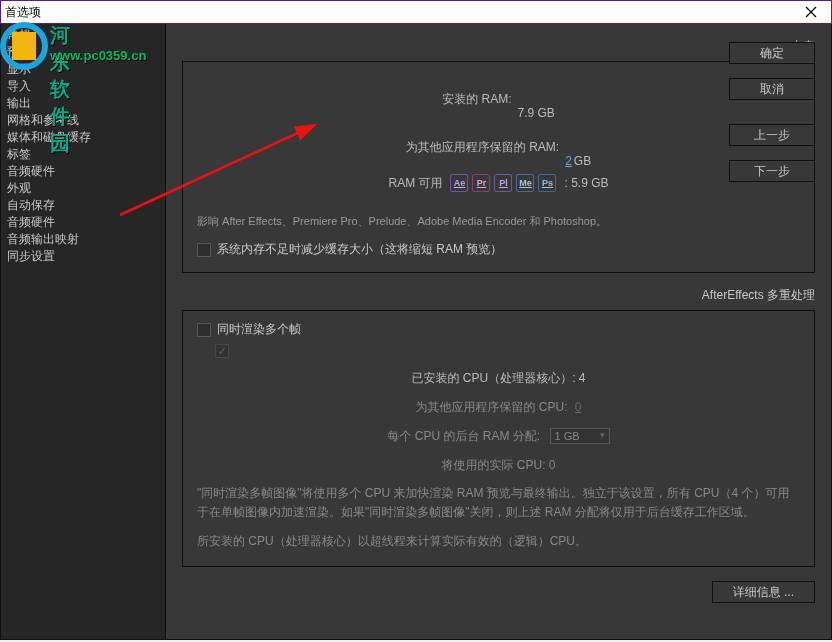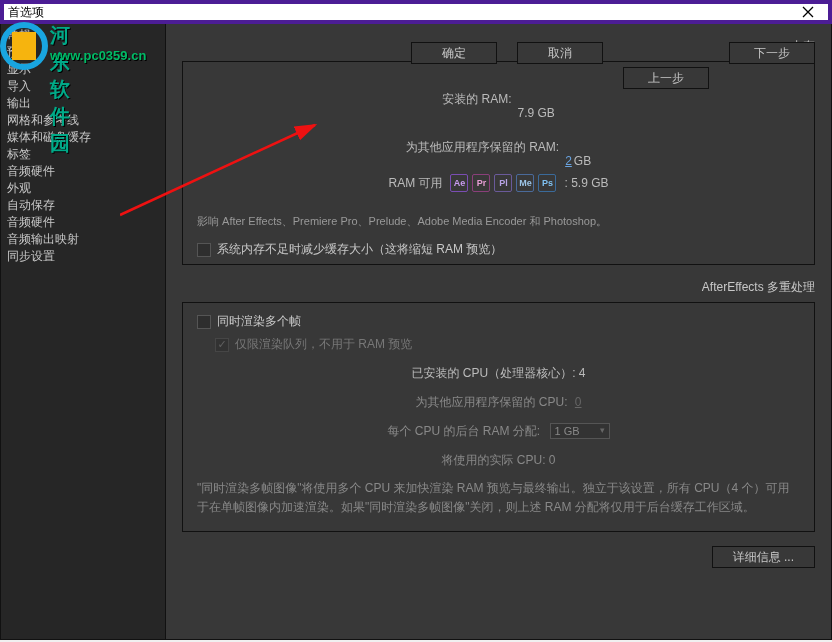--- a/index.html
+++ b/index.html
@@ -1,56 +1,56 @@
 <!DOCTYPE html>
 <html><head>
 <meta charset="utf-8">
 <style>
 * { margin: 0; padding: 0; box-sizing: border-box; font-family: "Microsoft YaHei", sans-serif; }
 body { background: #f0f0f0; width: 832px; height: 642px; position: relative; }
 
-.titlebar { background: #fff; height: 24px; display: flex; align-items: center; padding: 0 4px; position: relative; border: 4px solid #4c1d95; }
+.titlebar { background: #fff; height: 24px; display: flex; align-items: center; padding: 0 4px; position: relative; border: 1px solid #4c1d95; }
 .titlebar-text { font-size: 12px; color: #000; }
 .close-btn { position: absolute; right: 0; top: 0; width: 40px; height: 100%; display: flex; align-items: center; justify-content: center; }
 .close-btn svg { width: 12px; height: 12px; }
 
 .window-body { background: #383838; height: 616px; display: flex; position: relative; border: 1px solid #111; border-top: none; }
 
 .sidebar { width: 165px; background: #262626; border-right: 1px solid #111; padding-top: 2px; }
 .sidebar-item { color: #c8c8c8; font-size: 12px; padding: 2px 6px 3px; height: 17px; line-height: 14px; cursor: pointer; }
 .sidebar-item.selected { background: #797979; color: #fff; }
 
 .content { flex: 1; padding: 14px 16px; position: relative; }
 .section-title { color: #c8c8c8; font-size: 12px; margin-bottom: 6px; text-align: right; }
 .fieldset { border: 1px solid #111; padding: 10px 14px 14px; margin-bottom: 14px; }
 .row { display: flex; align-items: center; color: #bbb; font-size: 12px; margin: 6px 0; justify-content: center; }
 .row-label { text-align: right; }
 .row-val { margin-left: 6px; margin-top: 28px; }
 .underline-val { color: #6aa4e0; text-decoration: underline; cursor: pointer; }
-.app-icons { display: inline-flex; gap: 4px; margin: 0 8px; }
+.app-icons { display: inline-flex; gap: 4px; margin: 0 8px; text-decoration: underline; }
 .app-ico { width: 18px; height: 18px; border: 1px solid #555; font-size: 9px; display:flex; align-items:center; justify-content:center; font-weight: bold; border-radius: 2px; }
 .i-ae { color: #c99cf0; border-color:#7a4db3; }
 .i-pr { color: #e69ed4; border-color:#8a3f7a; }
 .i-pl { color: #b8a4e6; border-color:#6a5a9a; }
 .i-me { color: #9cc4e6; border-color:#4a6a9a; }
 .i-ps { color: #7fc0f0; border-color:#3a6a9a; }
 
 .checkbox-row { display: flex; align-items: center; margin-top: 12px; text-align: right; }
 .cbx { width: 14px; height: 14px; border: 1px solid #555; background: #2e2e2e; margin-right: 6px; display: flex; align-items:center; justify-content:center; }
 .cbx.checked::after { content:"✓"; color:#888; font-size:11px; line-height:1; }
 .indent-row { color:#888; font-size:12px; margin: 12px 0 8px; text-align: center; }
 .dimmed-underline { color:#666; text-decoration: underline; }
 .select-dim { background:#333; border:1px solid #555; color:#888; font-size:11px; padding:1px 4px; width: 60px; display:inline-flex; justify-content:space-between; }
 .select-dim::after { content:"▾"; font-size:9px; color:#666; }
 .desc { color:#888; font-size:12px; line-height:1.6; margin-top: 10px; }
 
 .detail-btn-row { text-align: right; margin-top: 10px; }
 .btn { background: #383838; border: 1px solid #111; color: #c8c8c8; font-size: 12px; padding: 2px 20px; height: 22px; cursor: pointer; }
 
-.right-buttons { position: absolute; right: 16px; top: 18px; display: flex; gap: 20px; }
+.right-buttons { position: absolute; right: 16px; top: 18px; display: flex; flex-direction: column; gap: 14px; }
 .right-buttons .btn { width: 86px; text-align:center; }
 
 
 .logo { position: absolute; top: 22px; left: 0px; z-index: 50; pointer-events:none; }
 .logo .circ { width: 48px; height: 48px; border: 6px solid #19a5e0; border-radius: 50%; position: relative; }
 .logo .bar { position:absolute; width:12px; height:28px; background:#f6b40e; top:4px; }
 .logo .bar.l { left: 6px; }
 .logo .bar.r { right: 6px; }
 .logo-text { color:#0a8; font-size: 20px; font-weight:bold; position:absolute; top:0; left:50px; text-shadow:1px 1px 0 #000; }
 .logo-url { color:#0b6; font-size: 13px; font-weight:bold; position:absolute; top:26px; left:50px; text-shadow:1px 1px 0 #000; }
@@ -84,21 +84,21 @@
       <div class="sidebar-item">外观</div>
       <div class="sidebar-item">自动保存</div>
       <div class="sidebar-item">音频硬件</div>
       <div class="sidebar-item">音频输出映射</div>
       <div class="sidebar-item">同步设置</div>
     </div>
 
   <div class="content">
 
     <div class="section-title">内存</div>
-    <div class="fieldset" style="padding-bottom:6px;">
+    <div class="fieldset" style="padding-bottom:14px;">
       <div class="row">
         <span class="row-label">安装的 RAM:</span>
         <span class="row-val">7.9 GB</span>
       </div>
       <div class="row">
         <span class="row-label">为其他应用程序保留的 RAM:</span>
         <span class="row-val underline-val">2</span>
         <span class="row-val" style="margin-left:2px;">GB</span>
       </div>
       <div class="row">
@@ -120,49 +120,49 @@
     </div>
 
     <div class="section-title">AfterEffects 多重处理</div>
     <div class="fieldset">
       <div class="checkbox-row" style="margin-top:0;">
         <span class="cbx"></span>
         <span style="color:#c8c8c8;font-size:12px;">同时渲染多个帧</span>
       </div>
       <div class="checkbox-row" style="margin-top:6px; margin-left:18px;">
         <span class="cbx checked" style="opacity:.5;"></span>
-        <span style="color:#777;font-size:12px;">仅限渲染队列，不用于 RAM 预览</span>
       </div>
 
       <div class="indent-row" style="color:#bbb;">已安装的 CPU（处理器核心）: 4</div>
       <div class="indent-row">
         <span>为其他应用程序保留的 CPU:</span>
         <span class="dimmed-underline" style="margin-left:4px;">0</span>
       </div>
       <div class="indent-row">
         <span>每个 CPU 的后台 RAM 分配:</span>
         <span class="select-dim" style="margin-left:6px;">
             <span>1 GB</span>
           </span>
       </div>
       <div class="indent-row">将使用的实际 CPU: 0</div>
 
       <div class="desc">"同时渲染多帧图像"将使用多个 CPU 来加快渲染 RAM 预览与最终输出。独立于该设置，所有 CPU（4 个）可用于在单帧图像内加速渲染。如果"同时渲染多帧图像"关闭，则上述 RAM 分配将仅用于后台缓存工作区域。</div>
+      <div class="desc">所安装的 CPU（处理器核心）以超线程来计算实际有效的（逻辑）CPU。</div>
     </div>
 
     <div class="detail-btn-row">
       <button class="btn">详细信息 ...</button>
     </div>
 
   </div>
 
   <div class="right-buttons">
     <button class="btn">确定</button>
     <button class="btn">取消</button>
-    <button class="btn" style="margin-top:25px;text-align:center;">上一步</button>
+    <button class="btn" style="margin-top:10px;text-align:center;">上一步</button>
     <button class="btn">下一步</button>
   </div>
 
 </div>
 
 <div class="logo">
   <div class="circ">
       <div class="bar l"></div>
       <div class="bar r"></div>
     </div>

